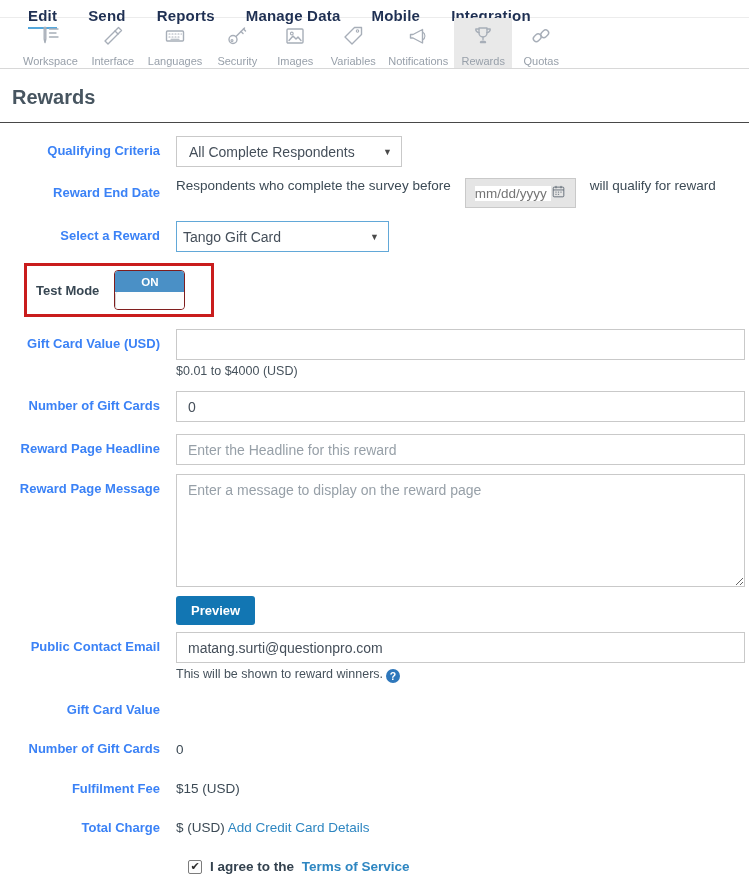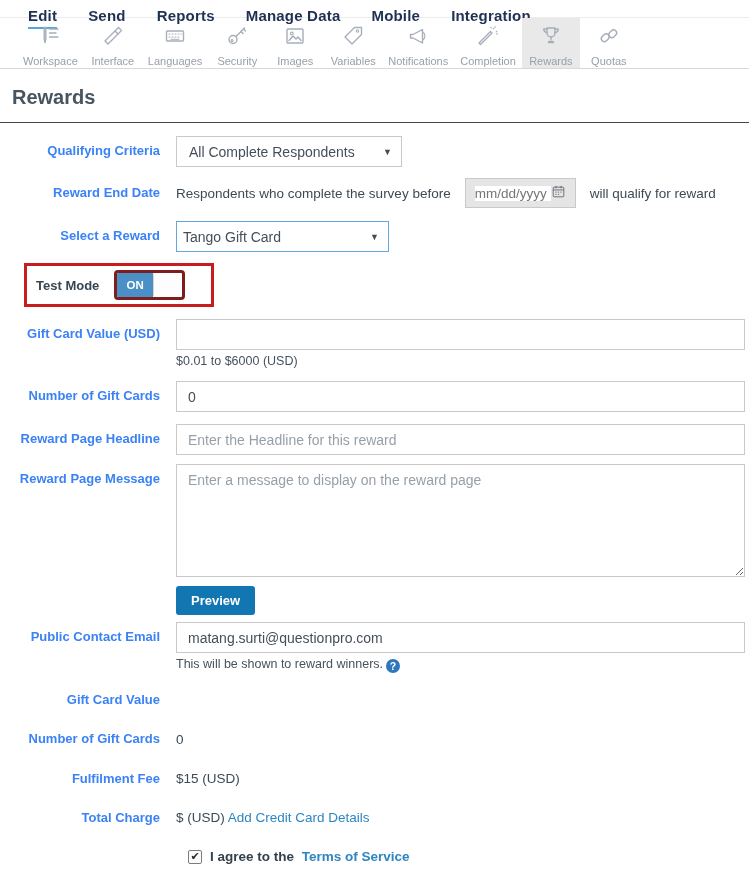--- a/index.html
+++ b/index.html
@@ -40,21 +40,21 @@
   textarea.tarea { width:100%; height:113px; border:1px solid #c9c9c9; padding:7px 11px; font-size:14px; color:#454f5a; font-family:inherit; resize:vertical; outline:none; }
   .helper { font-size:12.5px; color:#46525c; margin-top:4px; }
   
   .datebox { display:inline-flex; align-items:center; height:30px; border:1px solid #c9c9c9; padding:0 9px; margin:0 14px; background:#e5e5e5; }
   .datebox input { border:none; outline:none; width:76px; font-size:13.5px; color:#454f5a; font-family:inherit; padding:0; }
   .datebox svg { width:15px; height:15px; stroke:#5a6570; fill:none; stroke-width:1.4; }
   
   .test-row { margin-top:2px; margin-bottom:12px;padding-left:12px; }
   .red-wrap { display:inline-flex; align-items:center; border:3px solid #c91d1d; padding:4px 26px 4px 9px; }
   .red-wrap .lbl2 { font-size:13px; font-weight:700; color:#374652; margin-right:15px; }
-  .toggle { display:flex; width:71px; height:30px; border:3px solid #7f1d1d; border-radius:4px; overflow:hidden; cursor:pointer; background:#fff; }
+  .toggle { display:flex; width:71px; height:40px; border:1px solid #7f1d1d; border-radius:4px; overflow:hidden; cursor:pointer; background:#fff;flex-direction:column; }
   .toggle .on { flex:1.25; background:#4a90c6; color:#fff; font-size:11.5px; font-weight:700; display:flex; align-items:center; justify-content:center; }
   .toggle .knob { flex:1; background:#fdfdfd; border-left:1px solid #d4d4d4; border-radius:3px; }
   
   .btn { display:inline-block; background:#1276b3; color:#fff; border:none; font-family:inherit; font-size:13px; font-weight:700; padding:7px 15px; border-radius:3px; cursor:pointer; }
   .offset { margin-left:164px; }
   .preview-row { margin-top:-3px; margin-bottom:7px; }
   
   .qbadge { display:inline-flex; width:14px; height:14px; border-radius:50%; background:#2e77bb; color:#fff; font-size:10.5px; font-weight:700; align-items:center; justify-content:center; vertical-align:-2px; margin-left:3px; cursor:pointer; }
   
   .srow { margin-bottom:23px; }
@@ -127,27 +127,20 @@
         </svg></span>
     <span class="tl">Variables</span>
   </div>
   <div class="tool">
     <span><svg viewBox="0 0 24 24">
           <path d="M4.5 10.5 v3.5 h2.5 l9.5 5 V5.5 l-9.5 5 Z"></path>
           <path d="M16.5 8 a4.5 4.5 0 0 1 0 8" stroke-width="1.1"></path>
         </svg></span>
     <span class="tl">Notifications</span>
   </div>
-  <div class="tool">
-    <span><svg viewBox="0 0 24 24">
-          <path d="M4.5 20.5 L16 9 l-1.5 -1.5 L3 19 Z"></path>
-          <path d="M17.5 4.5 l0 .1 M20.5 7.5 l0 .1 M19 3 l0 .1 M21 10 l0 .1 M15 3.5 l0 .1" stroke-width="1.6"></path>
-        </svg></span>
-    <span class="tl">Completion</span>
-  </div>
   <div class="tool active">
     <span><svg viewBox="0 0 24 24">
           <path d="M8 4 h8 v5 a4 4 0 0 1 -8 0 Z"></path>
           <path d="M8 5 H4.8 a3.2 3.2 0 0 0 3.4 3.6"></path>
           <path d="M16 5 h3.2 a3.2 3.2 0 0 1 -3.4 3.6"></path>
           <path d="M12 13 v2.5"></path>
           <path d="M9.5 18.5 c0 -1.7 5 -1.7 5 0 Z"></path>
         </svg></span>
     <span class="tl">Rewards</span>
   </div>
@@ -171,21 +164,21 @@
     <div class="field">
       <div class="selectbox" style="width:226px">
         <span>All Complete Respondents</span>
         <span class="caret">▼</span>
       </div>
     </div>
   </div>
 
   <div class="row" style="margin-bottom:13px">
     <div class="lbl">Reward End Date</div>
-    <div class="field" style="display:flex; align-items:center;">
+    <div class="field" style="display:flex; ">
       <span class="inline-note">Respondents who complete the survey before</span>
       <span class="datebox">
         <input type="text" placeholder="mm/dd/yyyy" style="">
         <span><svg viewBox="0 0 24 24">
               <rect x="3.5" y="5" width="17" height="15.5" rx="1.5"></rect>
               <path d="M3.5 9.5 H20.5 M8 3 v4 M16 3 v4 M7 13 h2 M11 13 h2 M15 13 h2 M7 16.5 h2 M11 16.5 h2"></path>
             </svg></span>
       </span>
       <span class="inline-note">will qualify for reward</span>
     </div>
@@ -208,21 +201,21 @@
         <span class="on">ON</span>
         <span class="knob"></span>
       </div>
     </div>
   </div>
 
   <div class="row top" style="margin-bottom:13px">
     <div class="lbl pad">Gift Card Value (USD)</div>
     <div class="field">
       <input class="tinput" type="text" value="" style="">
-      <div class="helper">$0.01 to $6000 (USD)</div>
+      <div class="helper">$0.01 to $4000 (USD)</div>
     </div>
   </div>
 
   <div class="row" style="margin-bottom:12px">
     <div class="lbl">Number of Gift Cards</div>
     <div class="field">
       <input class="tinput" type="text" value="0" style="">
     </div>
   </div>
 

